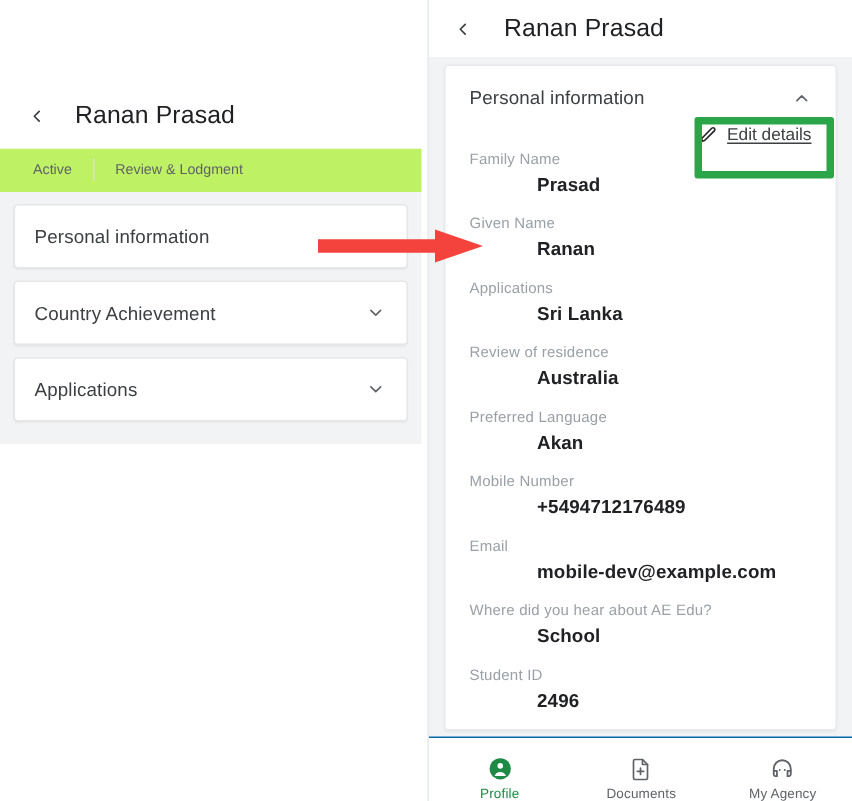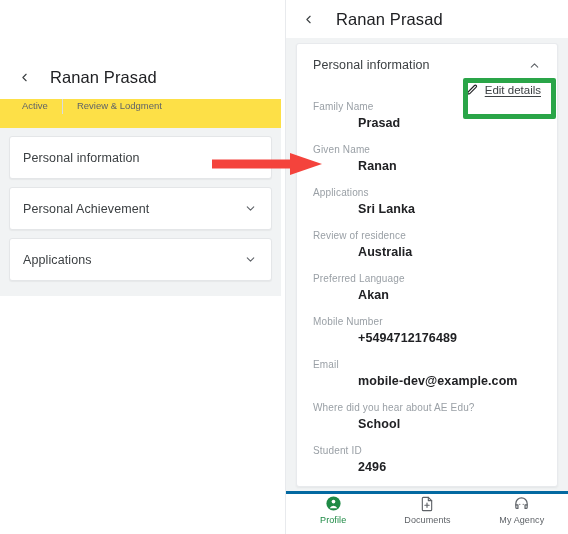--- a/index.html
+++ b/index.html
@@ -49,22 +49,23 @@
   .lp-title {
     margin-left: 14px;
     font-size: 16.5px;
     color: #202124;
     letter-spacing: .1px;
   }
 
   .lp-tabs {
     height: 29px;
     display: flex;
+    align-items: center;
     padding-left: 8px;
-    background: #fde047;
+    background: #bef264;
   }
   .lp-tab {
     font-size: 9.5px;
     color: #5f6368;
     padding: 0 14px;
     line-height: 14px;
     white-space: nowrap;
   }
   .tab-divider {
     width: 1px;
@@ -186,23 +187,23 @@
   .field.first { margin-top: -6px; }
 
   
   .bottom-nav {
     position: absolute;
     left: 0;
     bottom: 0;
     width: 283px;
     height: 43px;
     background: #ffffff;
-    border-top: 3px solid #0369a1;
-    display: flex;
-    align-items: flex-start;
+    border-top: 1px solid #0369a1;
+    display: flex;
+    align-items: flex-end;
   }
   .nav-item {
     flex: 1;
     display: flex;
     flex-direction: column;
     align-items: center;
     justify-content: center;
     gap: 2px;
   }
   .nav-ic { display: flex; align-items: center; justify-content: center; height: 19px; }
@@ -254,21 +255,21 @@
       <span class="lp-tab">Review &amp; Lodgment</span>
     </div>
 
     <div class="lp-body">
 
       <div class="lp-card">
         <span class="lp-card-label">Personal information</span>
       </div>
 
       <div class="lp-card">
-        <span class="lp-card-label">Personal Achievement</span>
+        <span class="lp-card-label">Country Achievement</span>
         <span class="chev-down">
           <svg width="13" height="13" viewBox="0 0 24 24" fill="none" stroke="currentColor" stroke-width="2" stroke-linecap="round" stroke-linejoin="round">
               <polyline points="6 9 12 15 18 9"></polyline>
             </svg>
         </span>
       </div>
 
       <div class="lp-card">
         <span class="lp-card-label">Applications</span>
         <span class="chev-down">

